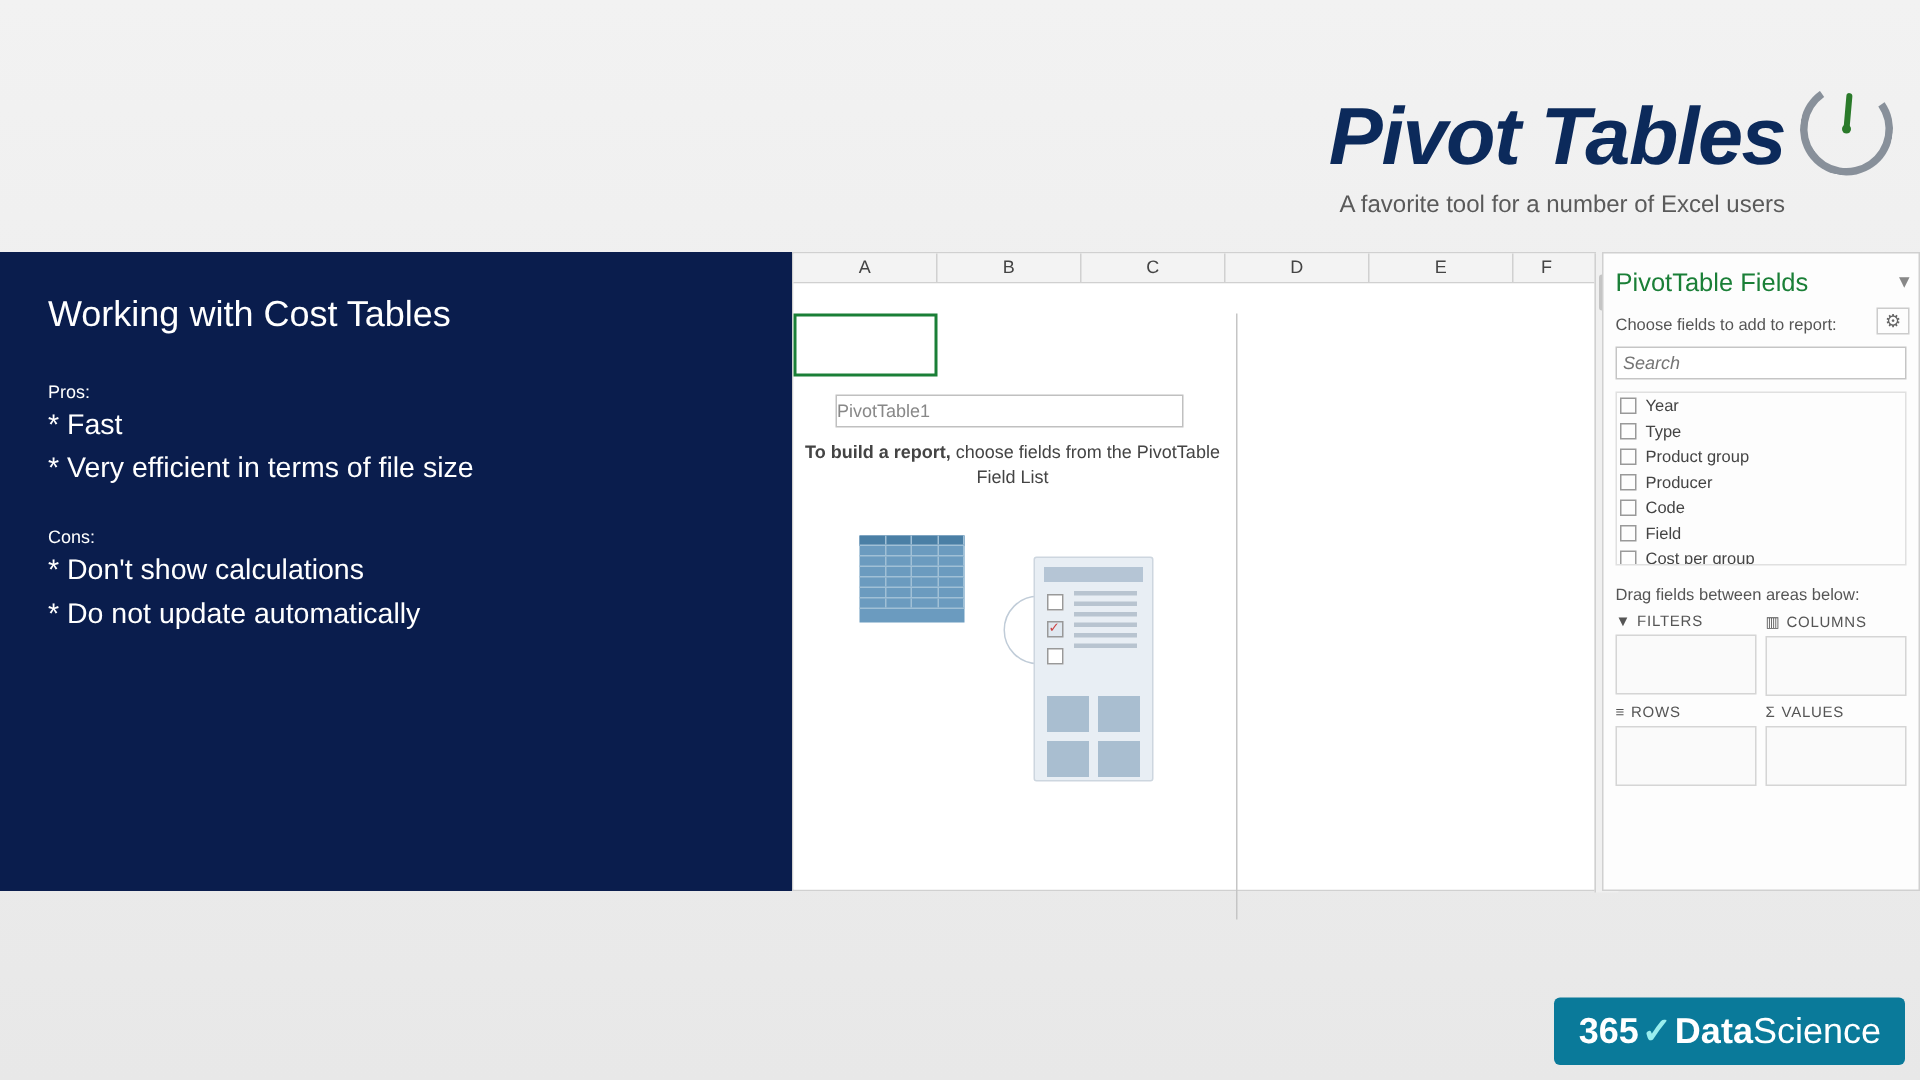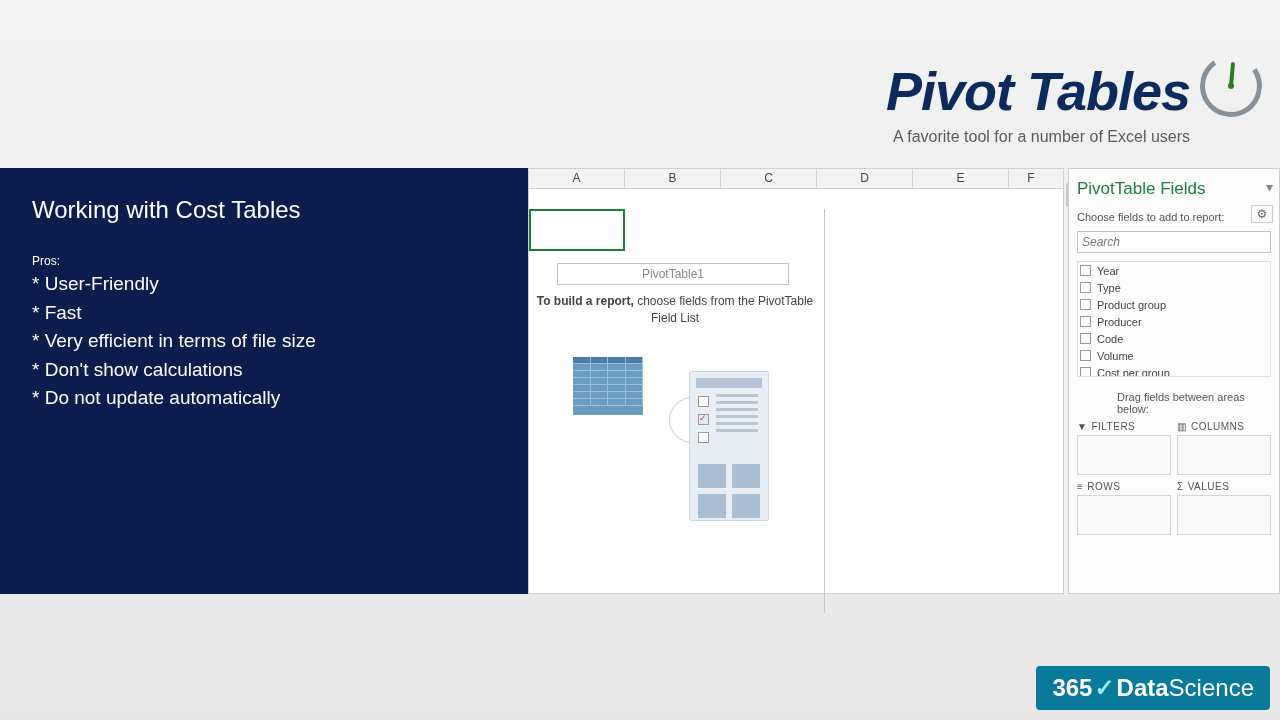--- a/index.html
+++ b/index.html
@@ -30,21 +30,21 @@
 
 .excel { position: absolute; left: 528px; top: 168px; width: 536px; height: 426px; background: #fff; border:1px solid #d0d0d0;}
 .colhdrs { display:flex; height:20px; background:#f3f3f3; border-bottom:1px solid #d0d0d0; font-size:12px; color:#444;}
 .colhdr { width:96px; text-align:center; border-right:1px solid #d0d0d0; line-height:18px; position:relative;}
 .colhdr.last { border-right:none; width:44px;}
 .grid { position:relative; height:404px; background:#fff;}
 
 .selcell { position:absolute; left:0; top:20px; width:96px; height:42px; border:2px solid #1a7f37; background:#fff;}
 
 .pivotarea { position:absolute; left:0; top:20px; width:296px; height:404px; border-right:1px solid #c5c5c5;}
-.pivotname { position:absolute; left:28px; top:74px; width:232px; height:22px; border:1px solid #c0c0c0; text-align:center; font-size:12px; color:#888; line-height:20px;}
+.pivotname { position:absolute; left:28px; top:74px; width:232px; height:22px; border:1px solid #c0c0c0; font-size:12px; color:#888; line-height:20px;}
 .pivotmsg { position:absolute; left:4px; top:104px; width:284px; font-size:12px; color:#444; text-align:center; line-height:1.4;}
 .pivotmsg b { font-weight:600;}
 
 .illus { position:absolute; left:44px; top:168px; width:200px; height:172px;}
 .mini-table { position:absolute; left:0; top:0; width:70px; height:58px; background:#6b9bbf;}
 .mini-table .mrow { height:7px; border-bottom:1px solid #a0c0d6; display:flex;}
 .mini-table .mcell { flex:1; border-right:1px solid #a0c0d6;}
 .mini-table .mrow:first-child { background:#4a7fa5;}
 .field-card { position:absolute; left:116px; top:14px; width:80px; height:150px; background:#e8eef4; border:1px solid #cdd6df; border-radius:2px; padding:6px;}
 .field-card .hdr { height:10px; background:#b5c5d5; margin-bottom:6px;}
@@ -61,21 +61,21 @@
 
 
 .fieldpane { position:absolute; left:1068px; top:168px; width:212px; height:426px; background:#fdfdfd; border:1px solid #d0d0d0; padding:10px 8px; font-size:12px; color:#444;}
 .fp-title { font-size:17px; color:#1a7f37; font-weight:400;}
 .fp-gear { position:absolute; right:6px; top:36px; width:22px; height:18px; border:1px solid #ccc; text-align:center; font-size:12px; color:#666; line-height:16px;}
 .fp-sub { margin-top:12px; font-size:11px; color:#555;}
 .fp-search { margin-top:8px; width:100%; height:22px; border:1px solid #c5c5c5; padding:0 4px; font-size:12px; font-style:italic; color:#888;}
 .fp-list { margin-top:8px; border:1px solid #e0e0e0; max-height:116px; overflow:hidden;}
 .fp-item { display:flex; align-items:center; height:17px; padding:0 2px; font-size:11px;}
 .fp-item .cb { width:11px; height:11px; border:1px solid #999; margin-right:6px;}
-.fp-drag { margin-top:14px; font-size:11px; color:#555;margin-left:40px;}
+.fp-drag { margin-top:14px; font-size:11px; color:#555;}
 .fp-areas { display:grid; grid-template-columns:1fr 1fr; gap:6px; margin-top:6px;}
 .fp-area .ah { display:flex; align-items:center; font-size:10px; color:#555; letter-spacing:0.5px; gap:4px;}
 .fp-area .abox { margin-top:3px; height:40px; border:1px solid #d5d5d5; background:#fafafa;}
 .ico{font-size:10px;}
 
 
 .logo { position:absolute; right:10px; bottom:10px; background:#0a7a9a; color:#fff; font-size:24px; padding:8px 16px; border-radius:4px; font-weight:600;}
 .logo .chk{color:#9ee; font-weight:700; margin:0 2px;}
 .logo .light{font-weight:300;}
 </style>
@@ -88,23 +88,23 @@
 </div>
 <div class="gauge">
   <div class="gauge-ring"></div>
     <div class="gauge-needle"></div>
     <div class="gauge-dot"></div>
 </div>
 
 <div class="panel">
   <h2>Working with Cost Tables</h2>
   <p class="sec">Pros:</p>
-  <p>* User-Friendly</p>
   <p>* Fast</p>
   <p>* Very efficient in terms of file size</p>
+  <p class="sec">Cons:</p>
   <p>* Don't show calculations</p>
   <p>* Do not update automatically</p>
 </div>
 
 <div class="excel">
   <div class="colhdrs">
     <div class="colhdr">A</div>
     <div class="colhdr">B</div>
     <div class="colhdr">C</div>
     <div class="colhdr">D</div>
@@ -211,21 +211,21 @@
     <div class="fp-item">
         <div class="cb"></div>
         <span>Producer</span>
       </div>
     <div class="fp-item">
         <div class="cb"></div>
         <span>Code</span>
       </div>
     <div class="fp-item">
         <div class="cb"></div>
-        <span>Volume</span>
+        <span>Field</span>
       </div>
     <div class="fp-item">
         <div class="cb"></div>
         <span>Cost per group</span>
       </div>
   </div>
   <div class="fp-drag">Drag fields between areas below:</div>
   <div class="fp-areas">
     <div class="fp-area">
       <div class="ah">

